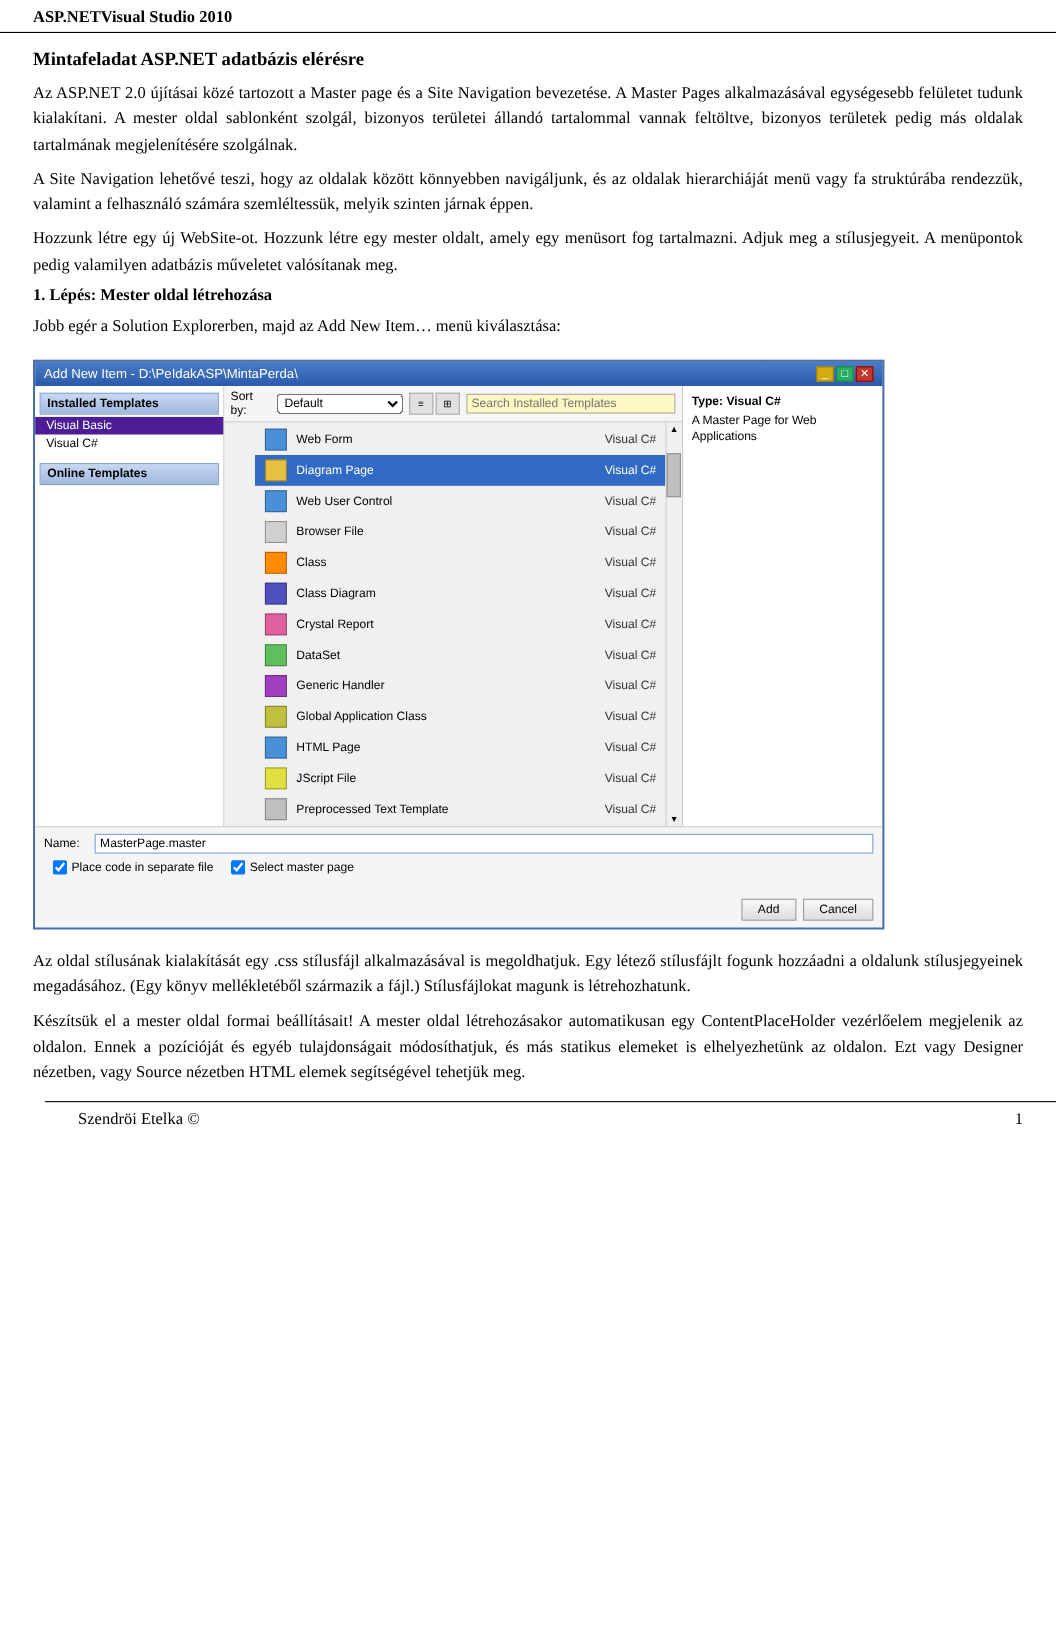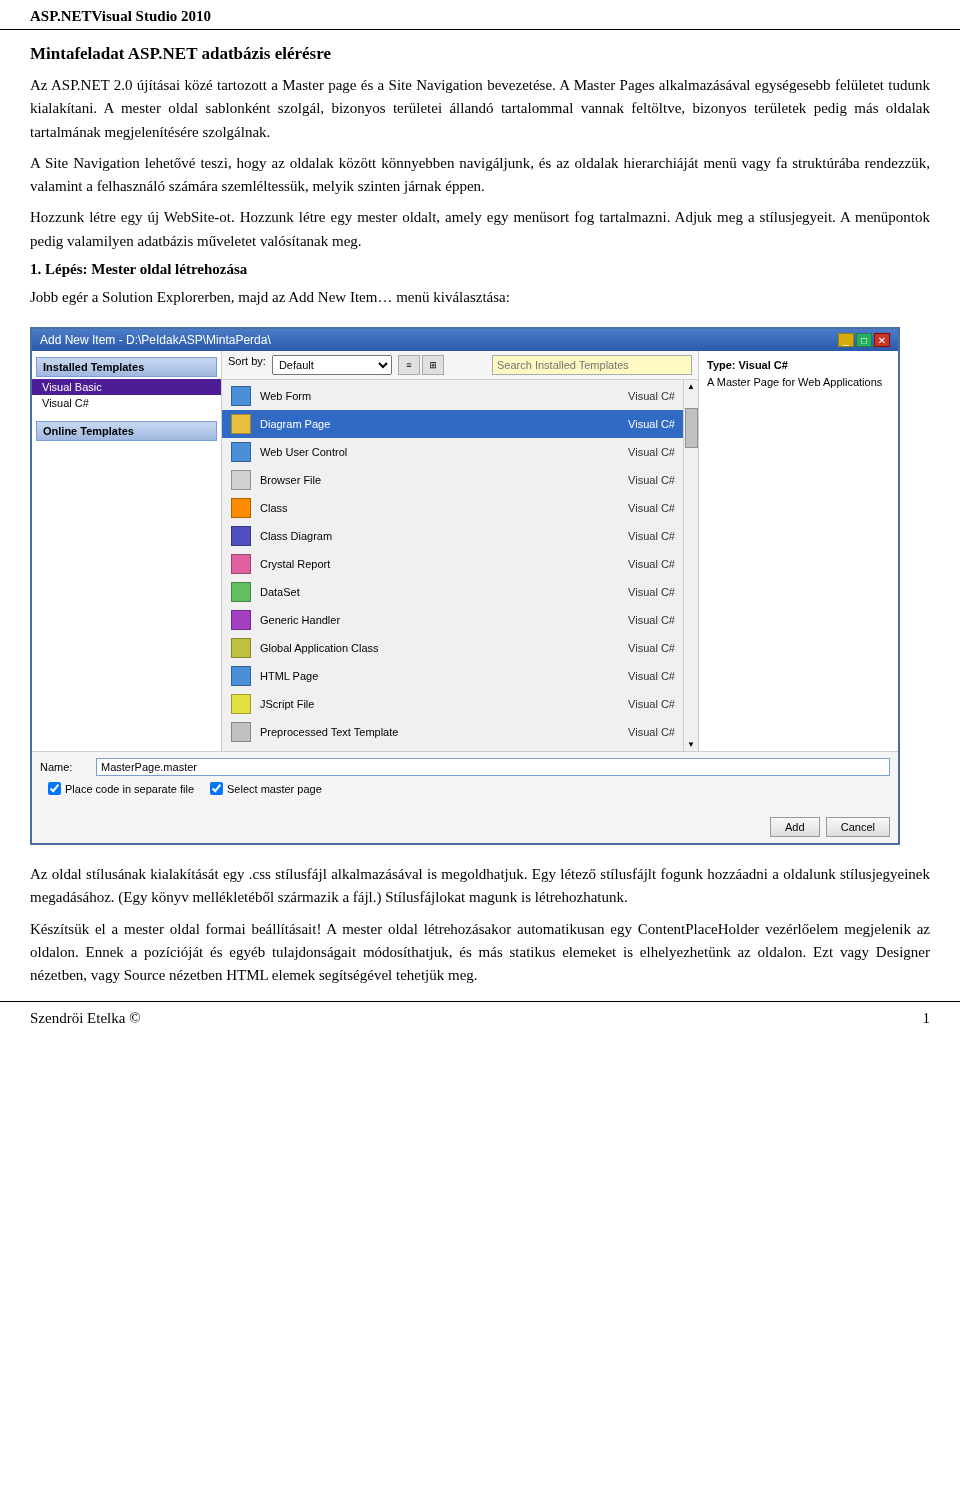--- a/index.html
+++ b/index.html
@@ -49,21 +49,21 @@
     }
 
     
     .dialog-wrapper {
       margin: 18px 0;
     }
 
     .dialog {
       background: #f0f0f0;
       border: 2px solid #4a6fa5;
-      width: 870px;
+      width: 774px;
       font-family: "Segoe UI", Arial, sans-serif;
       font-size: 12px;
     }
 
     .dialog-titlebar {
       background: linear-gradient(to bottom, #4a7cc7, #2a5aaa);
       color: white;
       padding: 4px 8px;
       display: flex;
       justify-content: space-between;
@@ -127,20 +127,21 @@
 
     
     .main-panel {
       flex: 1;
       display: flex;
       flex-direction: column;
     }
 
     .sort-bar {
       display: flex;
+      align-items: center;
       padding: 4px 6px;
       border-bottom: 1px solid #ccc;
       background: #f5f5f5;
       gap: 6px;
       font-size: 11px;
     }
 
     .sort-bar select {
       font-size: 11px;
       padding: 1px 2px;
@@ -171,20 +172,21 @@
       padding: 2px 4px;
       font-size: 11px;
       width: 200px;
       color: #888;
     }
 
     .templates-list {
       flex: 1;
       overflow-y: auto;
       padding: 2px 0;
+      margin-left: 28px;
     }
 
     .template-item {
       display: flex;
       align-items: center;
       padding: 3px 8px;
       cursor: pointer;
       gap: 8px;
     }
 
@@ -241,21 +243,21 @@
     .dialog-bottom {
       border-top: 1px solid #ccc;
       background: #f5f5f5;
       padding: 6px 8px;
     }
 
     .name-row {
       display: flex;
       align-items: center;
       margin-bottom: 6px;
-      gap: 16px;
+      gap: 6px;
       font-size: 11px;
     }
 
     .name-row label {
       width: 40px;
       font-size: 11px;
     }
 
     .name-row input {
       flex: 1;
@@ -294,20 +296,21 @@
     }
 
     
     .page-footer {
       display: flex;
       justify-content: space-between;
       padding: 8px 30px;
       border-top: 1px solid #000;
       margin-top: 14px;
       font-size: 15px;
+      margin-left: 41px;
     }
 
     .scrollbar-area {
       width: 15px;
       background: #f0f0f0;
       border-left: 1px solid #ccc;
       display: flex;
       flex-direction: column;
       align-items: center;
     }

